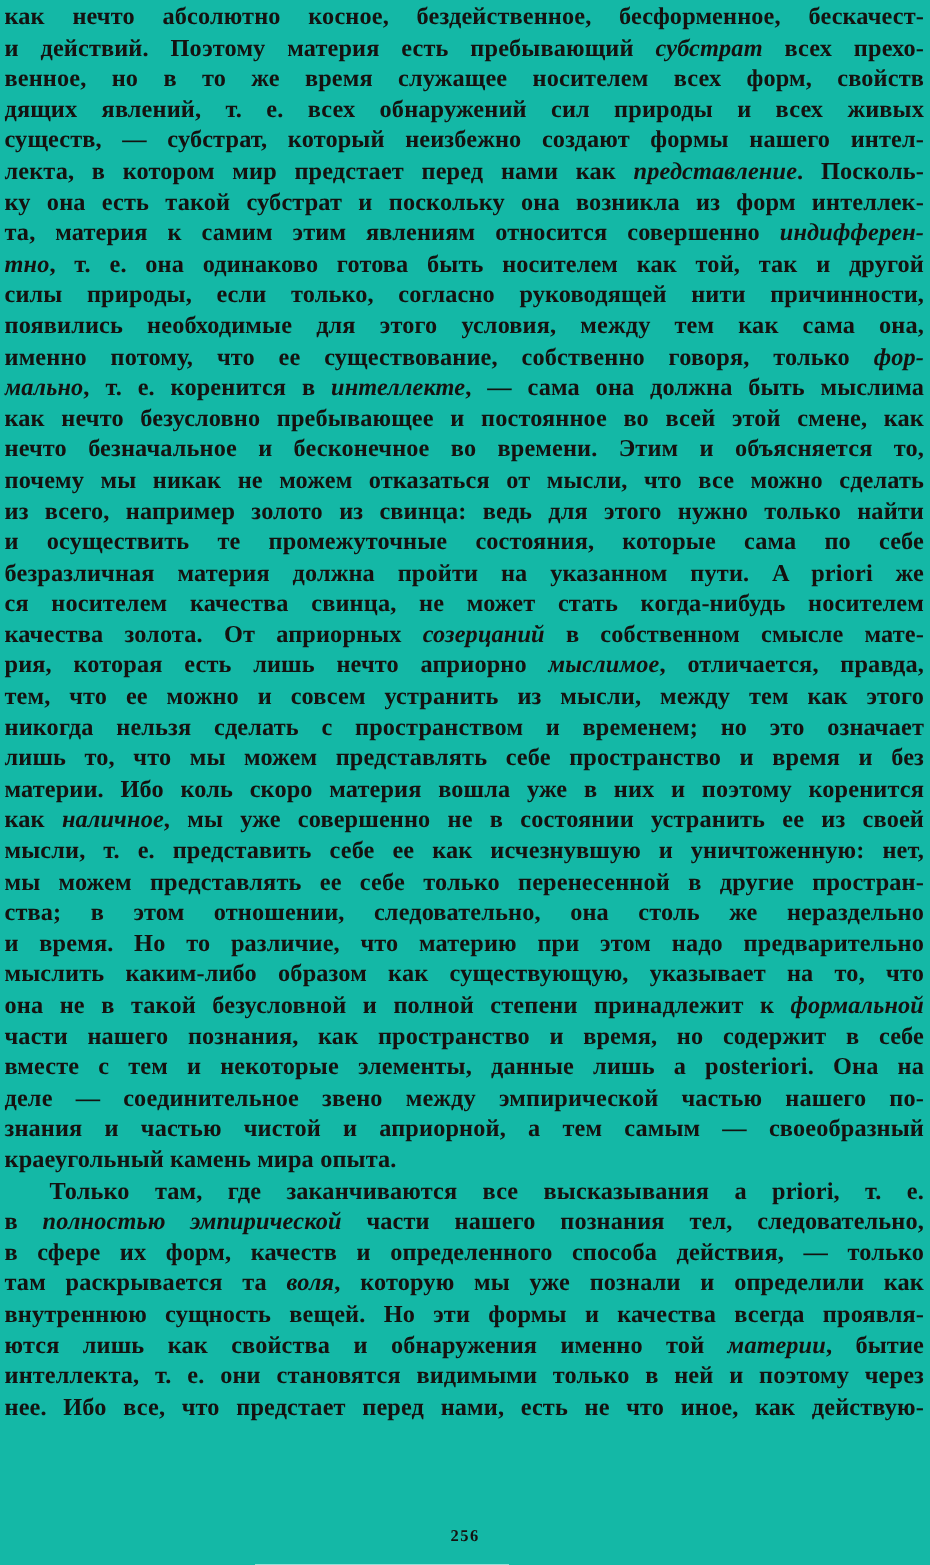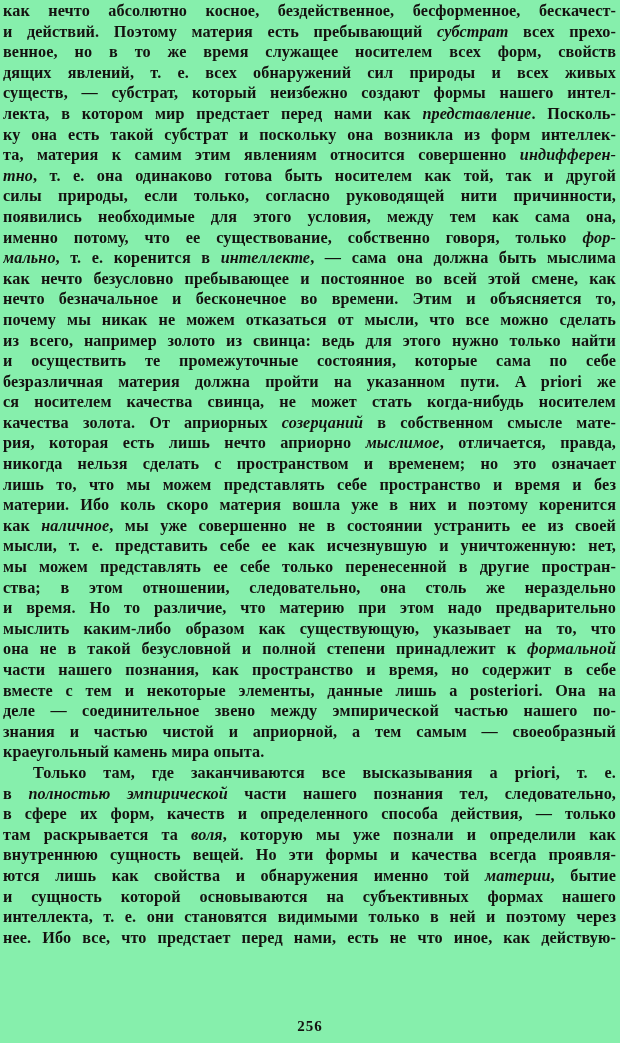--- a/index.html
+++ b/index.html
@@ -4,21 +4,21 @@
 <style>
   html, body {
     margin: 0;
     padding: 0;
     background: #fbfbf9;
   }
   .page {
     position: relative;
     width: 620px;
     height: 1043px;
-    background: #86efac;
+    background: #14b8a6;
     overflow: hidden;
     font-family: "Liberation Serif", "DejaVu Serif", serif;
     color: #141210;
   }
   .text-block {
     position: absolute;
     top: 1px;
     left: 3px;
     right: 4px;
   }
@@ -41,21 +41,21 @@
   }
   .line i {
     font-style: italic;
   }
   .page-number {
     position: absolute;
     top: 1018px;
     left: 0;
     width: 100%;
     text-align: center;
-    font-size: 15px;
+    font-size: 11px;
     font-weight: bold;
     letter-spacing: 1px;
   }
 </style>
 </head>
 <body>
 
 <div class="page">
   <div class="text-block">
       <div class="line"><span>как нечто абсолютно косное, бездейственное, бесформенное, бескачест-</span></div>
@@ -73,20 +73,21 @@
       <div class="line"><i>мально</i><span>, т. е. коренится в </span><i>интеллекте</i><span>, — сама она должна быть мыслима</span></div>
       <div class="line"><span>как нечто безусловно пребывающее и постоянное во всей этой смене, как</span></div>
       <div class="line"><span>нечто безначальное и бесконечное во времени. Этим и объясняется то,</span></div>
       <div class="line"><span>почему мы никак не можем отказаться от мысли, что все можно сделать</span></div>
       <div class="line"><span>из всего, например золото из свинца: ведь для этого нужно только найти</span></div>
       <div class="line"><span>и осуществить те промежуточные состояния, которые сама по себе</span></div>
       <div class="line"><span>безразличная материя должна пройти на указанном пути. A priori же</span></div>
       <div class="line"><span>ся носителем качества свинца, не может стать когда-нибудь носителем</span></div>
       <div class="line"><span>качества золота. От априорных </span><i>созерцаний</i><span> в собственном смысле мате-</span></div>
       <div class="line"><span>рия, которая есть лишь нечто априорно </span><i>мыслимое</i><span>, отличается, правда,</span></div>
+      <div class="line"><span>тем, что ее можно и совсем устранить из мысли, между тем как этого</span></div>
       <div class="line"><span>никогда нельзя сделать с пространством и временем; но это означает</span></div>
       <div class="line"><span>лишь то, что мы можем представлять себе пространство и время и без</span></div>
       <div class="line"><span>материи. Ибо коль скоро материя вошла уже в них и поэтому коренится</span></div>
       <div class="line"><span>как </span><i>наличное</i><span>, мы уже совершенно не в состоянии устранить ее из своей</span></div>
       <div class="line"><span>мысли, т. е. представить себе ее как исчезнувшую и уничтоженную: нет,</span></div>
       <div class="line"><span>мы можем представлять ее себе только перенесенной в другие простран-</span></div>
       <div class="line"><span>ства; в этом отношении, следовательно, она столь же нераздельно</span></div>
       <div class="line"><span>и время. Но то различие, что материю при этом надо предварительно</span></div>
       <div class="line"><span>мыслить каким-либо образом как существующую, указывает на то, что</span></div>
       <div class="line"><span>она не в такой безусловной и полной степени принадлежит к </span><i>формальной</i></div>
@@ -94,18 +95,17 @@
       <div class="line"><span>вместе с тем и некоторые элементы, данные лишь a posteriori. Она на</span></div>
       <div class="line"><span>деле — соединительное звено между эмпирической частью нашего по-</span></div>
       <div class="line"><span>знания и частью чистой и априорной, а тем самым — своеобразный</span></div>
       <div class="line para-end"><span>краеугольный камень мира опыта.</span></div>
       <div class="line indent"><span>Только там, где заканчиваются все высказывания a priori, т. е.</span></div>
       <div class="line"><span>в </span><i>полностью эмпирической</i><span> части нашего познания тел, следовательно,</span></div>
       <div class="line"><span>в сфере их форм, качеств и определенного способа действия, — только</span></div>
       <div class="line"><span>там раскрывается та </span><i>воля</i><span>, которую мы уже познали и определили как</span></div>
       <div class="line"><span>внутреннюю сущность вещей. Но эти формы и качества всегда проявля-</span></div>
       <div class="line"><span>ются лишь как свойства и обнаружения именно той </span><i>материи</i><span>, бытие</span></div>
-      <div class="line"><span>и сущность которой основываются на субъективных формах нашего</span></div>
       <div class="line"><span>интеллекта, т. е. они становятся видимыми только в ней и поэтому через</span></div>
       <div class="line"><span>нее. Ибо все, что предстает перед нами, есть не что иное, как действую-</span></div>
     </div>
   <div class="page-number">256</div>
 </div>
 
 </body></html>

